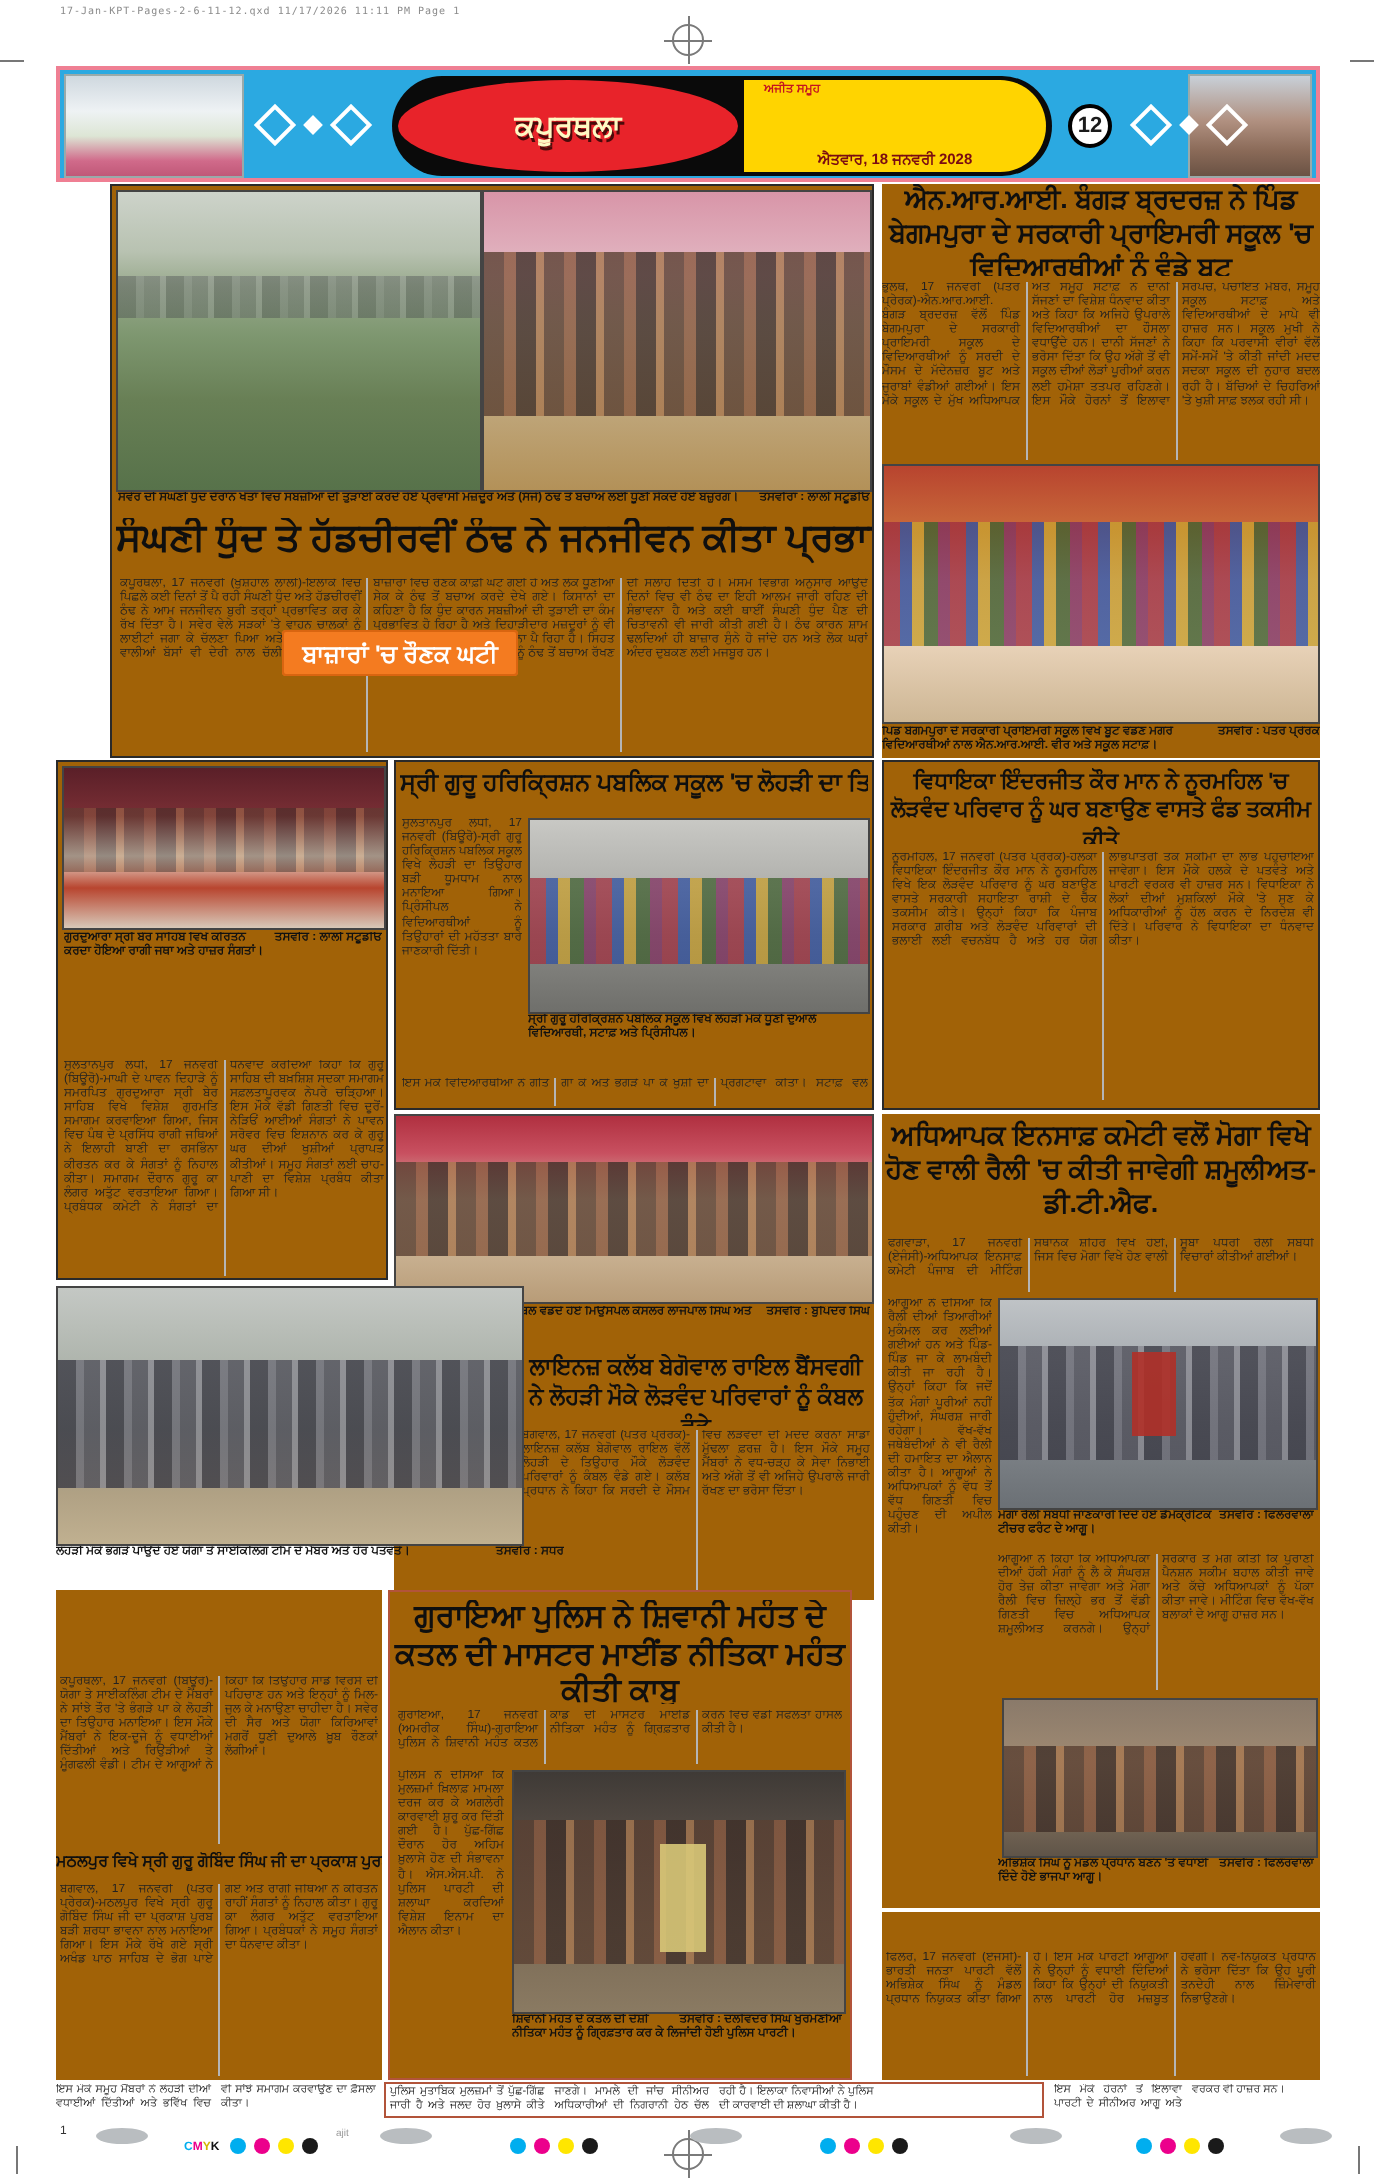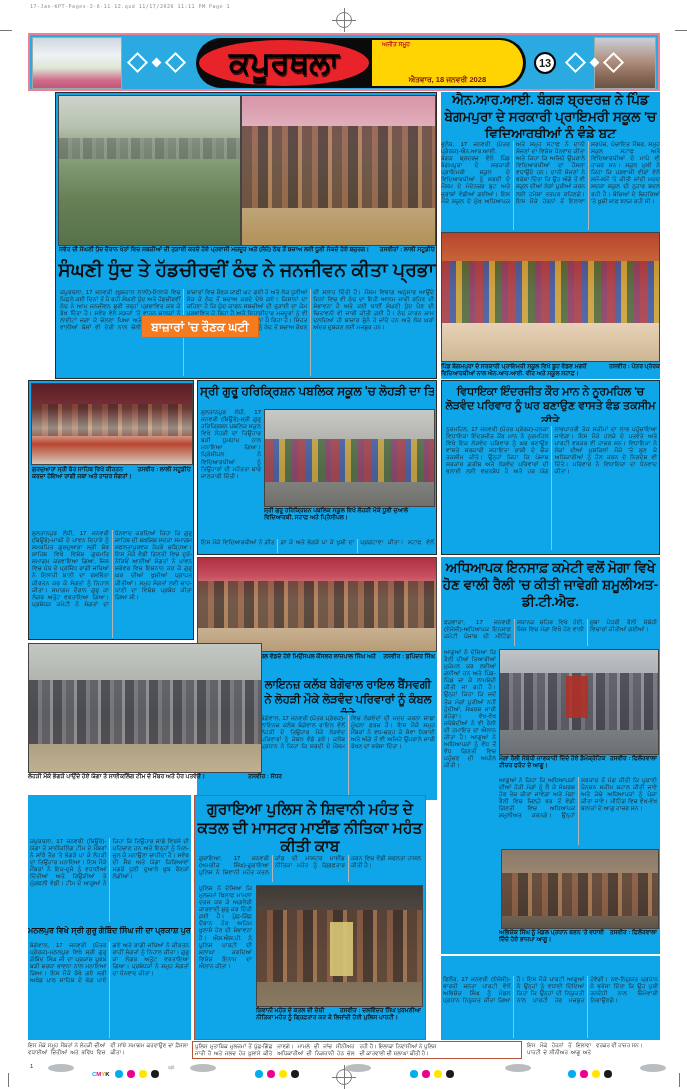--- a/index.html
+++ b/index.html
@@ -16,29 +16,29 @@
   .masthead{left:28px;top:33px;width:632px;height:58px;background:#2BA9E1;border:2px solid #ef7f93;box-sizing:border-box;}
   .mh-ph{top:2px;width:88px;height:50px;border:1px solid #9aa;overflow:hidden;}
   .ph-gurdwara{background:linear-gradient(180deg,#cfd8df,#eef2f4 35%,#dde6d5 60%,#d06a8a 85%,#c05878);}
   .ph-bldg{background:linear-gradient(180deg,#c8d0d8,#b09080 45%,#8a6a58 75%,#6a5244);}
   .diamond{width:11px;height:11px;border:2px solid #fff;transform:rotate(45deg);display:inline-block;margin:0 4px;}
   .diamond.fill{background:#fff;width:7px;height:7px;border-width:0;}
   .dia-row{display:flex;align-items:center;height:50px;}
   .capsule{left:166px;top:3px;width:330px;height:50px;background:#0a0a0a;border-radius:26px;}
   .redoval{left:3px;top:2px;width:170px;height:46px;background:#e8232a;border-radius:50%;
            display:flex;align-items:center;justify-content:center;}
-  .edition-txt{font-size:31px;font-weight:bold;color:#000000;text-shadow:1px 2px 0 #4a0a0a;white-space:nowrap;}
+  .edition-txt{font-size:15px;font-weight:bold;color:#fef9c3;text-shadow:1px 2px 0 #4a0a0a;white-space:nowrap;}
   .yellowbox{left:176px;top:2px;width:151px;height:46px;background:#ffd400;border-radius:0 23px 23px 0;overflow:hidden;}
   .brand-tag{position:absolute;left:10px;top:1px;font-size:6px;font-weight:bold;color:#c41420;}
   .brand-txt{position:absolute;left:0;right:8px;top:7px;text-align:center;font-size:23px;font-weight:bold;color:#d91f26;text-shadow:1px 1px 0 #7a0a0a;}
   .date-bar{position:absolute;left:0;right:0;bottom:1px;text-align:center;font-size:7.5px;font-weight:bold;color:#7a0c12;}
   .pgnum{left:504px;top:17px;width:22px;height:22px;background:#fff;border:2px solid #000;border-radius:50%;
          display:flex;align-items:center;justify-content:center;font-size:11px;font-weight:bold;box-sizing:border-box;}
   
-  .box{box-sizing:border-box;background:#0ea5e9;}
+  .box{box-sizing:border-box;background:#a16207;}
   .b1{border:1px solid #2a2a2a;}
   .bmaroon{border:1.5px solid #b2543a;}
   .hl{font-weight:bold;color:#0f0f0f;text-align:center;overflow:hidden;}
   .body-txt{font-size:6px;line-height:1.18;text-align:justify;color:#222;overflow:hidden;
             column-gap:6px;column-rule:1px solid #b5b5b5;}
   .cap{font-size:6px;line-height:1.15;font-weight:bold;color:#111;overflow:hidden;}
   .cap .credit{float:right;font-weight:bold;}
   .kicker{background:#f47b20;color:#fff;font-weight:bold;font-size:12px;display:flex;align-items:center;justify-content:center;
           border-radius:2px;box-shadow:0 0 0 1px #d96510 inset;}
   
@@ -94,21 +94,21 @@
     <div class="abs capsule">
       <div class="abs redoval">
         <span class="edition-txt">ਕਪੂਰਥਲਾ</span>
       </div>
       <div class="abs yellowbox">
         <span class="brand-tag">ਅਜੀਤ ਸਮੂਹ</span>
         <span class="date-bar">ਐਤਵਾਰ, 18 ਜਨਵਰੀ 2028</span>
       </div>
     </div>
     <div class="abs pgnum">
-      <span>13</span>
+      <span>12</span>
     </div>
   </div>
 
   <div class="abs box b1" style="left:55px;top:92px;width:382px;height:287px;">
     <div class="abs ph ph-field" style="left:2px;top:2px;width:181px;height:149px;">
       <i class="band people" style="top:28%;height:14%;opacity:.35;"></i>
     </div>
     <div class="abs ph ph-bonfire" style="left:185px;top:2px;width:193px;height:149px;">
       <i class="band people warm" style="top:20%;height:55%;opacity:.8;"></i>
     </div>

